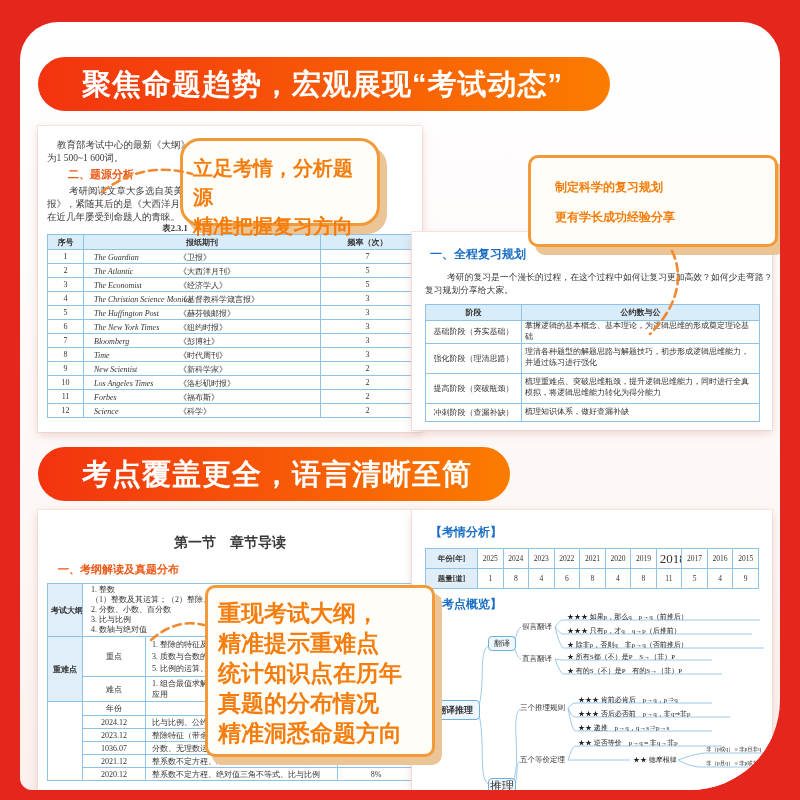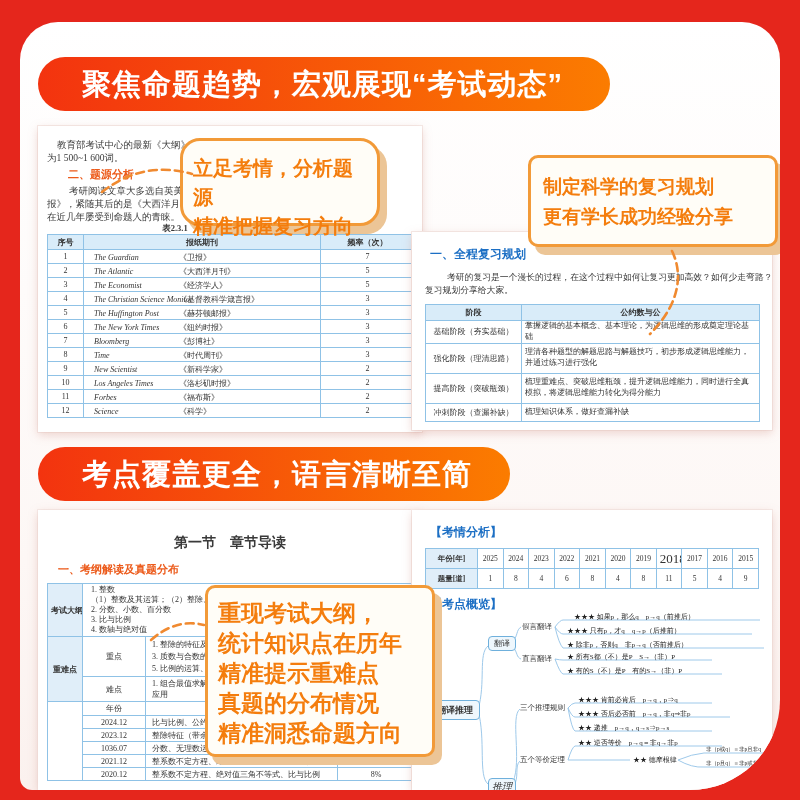--- a/index.html
+++ b/index.html
@@ -32,21 +32,21 @@
   .c{text-align:center;}
   .namecell{position:relative;}
   .en{font-style:italic;position:absolute;left:10px;top:50%;transform:translateY(-50%);}
   .cn{position:absolute;left:95px;top:50%;transform:translateY(-50%);}
   .lblcell{background:#e0eef9;text-align:center;font-weight:bold;}
   .lines div{white-space:nowrap;}
   .bubble{position:absolute;z-index:5;background:#fffdf7;border:3px solid #f29a38;
           border-radius:10px;box-shadow:7px 8px 0 #ecc596;color:#f47d0d;
           font-weight:bold;box-sizing:border-box;font-family:"Liberation Sans",sans-serif;}
   .bubble1{left:160px;top:116px;width:200px;height:88px;font-size:20px;line-height:29px;padding:13px 10px;border-radius:20px;}
-  .bubble2{left:508px;top:133px;width:250px;height:92px;font-size:19px;line-height:30px;padding:14px 12px;}
+  .bubble2{left:508px;top:133px;width:250px;height:92px;font-size:12px;line-height:30px;padding:14px 24px;}
   .bubble3{left:185px;top:563px;width:230px;height:172px;font-size:23px;line-height:30px;padding:10px 10px;}
   .dash{position:absolute;z-index:6;}
   .map{position:absolute;left:0;top:100px;width:360px;height:180px;font-family:"Liberation Serif",serif;}
   .map .leaf{position:absolute;font-size:7px;color:#222;white-space:nowrap;}
   .map .leaf-s{position:absolute;font-size:5.5px;color:#222;white-space:nowrap;}
   .map .blabel{position:absolute;font-size:7.5px;color:#333;white-space:nowrap;}
   .map .nbox{position:absolute;border:1px solid #6fb0dc;background:#eef7fd;border-radius:4px;
              color:#333;text-align:center;white-space:nowrap;z-index:2;}
   svg{display:block;}
 </style>
@@ -377,44 +377,44 @@
           <line x1="163" y1="93" x2="300" y2="93"></line>
               <line x1="163" y1="107" x2="318" y2="107"></line>
               <line x1="163" y1="121" x2="300" y2="121"></line>
           <line x1="163" y1="136" x2="310" y2="136"></line>
           <line x1="292" y1="143" x2="358" y2="143"></line>
               <line x1="292" y1="157" x2="358" y2="157"></line>
         </g>
       </svg>
       <div class="nbox" style="left:18px;top:90px;width:48px;height:18px;font-size:9px;font-weight:bold;line-height:18px;">翻译推理</div>
       <div class="nbox" style="left:76px;top:26px;width:26px;height:13px;font-size:8px;line-height:13px;">翻译</div>
-      <div class="nbox" style="left:76px;top:168px;width:26px;height:15px;font-size:10px;line-height:15px;font-style:italic;">推理</div>
+      <div class="nbox" style="left:76px;top:168px;width:26px;height:15px;font-size:12px;line-height:15px;">推理</div>
       <div class="blabel" style="left:110px;top:12px;">假言翻译</div>
       <div class="blabel" style="left:110px;top:44px;">直言翻译</div>
       <div class="blabel" style="left:108px;top:93px;">三个推理规则</div>
       <div class="blabel" style="left:108px;top:145px;text-align:right;">五个等价定理</div>
-      <div class="leaf" style="left:155px;top:2px;margin-left:7px;">★★★ 如果p，那么q　p→q（前推后）</div>
+      <div class="leaf" style="left:155px;top:2px;">★★★ 如果p，那么q　p→q（前推后）</div>
       <div class="leaf" style="left:155px;top:16px;">★★★ 只有p，才q　q→p（后推前）</div>
       <div class="leaf" style="left:155px;top:30px;">★ 除非p，否则q　非p→q（否前推后）</div>
       <div class="leaf" style="left:155px;top:42px;">★ 所有S都（不）是P　S→（非）P</div>
       <div class="leaf" style="left:155px;top:56px;">★ 有的S（不）是P　有的S→（非）P</div>
       <div class="leaf" style="left:166px;top:85px;">★★★ 肯前必肯后　p→q，p⇒q</div>
       <div class="leaf" style="left:166px;top:99px;">★★★ 否后必否前　p→q，非q⇒非p</div>
       <div class="leaf" style="left:166px;top:113px;">★★ 递推　p→q，q→s⇒p→s</div>
       <div class="leaf" style="left:166px;top:128px;">★★ 逆否等价　p→q＝非q→非p</div>
       <div class="leaf" style="left:221px;top:145px;">★★ 德摩根律</div>
       <div class="leaf-s" style="left:294px;top:136px;">非（p或q）＝非p且非q</div>
       <div class="leaf-s" style="left:294px;top:150px;">非（p且q）＝非p或非q</div>
     </div>
   </div>
 
   <div class="bubble bubble3">
     <div>重现考试大纲，</div>
+    <div>精准提示重难点</div>
     <div>统计知识点在历年</div>
-    <div>精准提示重难点</div>
     <div>真题的分布情况</div>
     <div>精准洞悉命题方向</div>
   </div>
   <svg class="dash" style="left:128px;top:590px;" width="60" height="36" viewBox="0 0 60 36">
     <path d="M3,28 Q28,6 56,13" fill="none" stroke="#f08a30" stroke-width="2.6" stroke-dasharray="8 5" stroke-linecap="round"></path>
   </svg>
 
  </div>
 </div>
 

